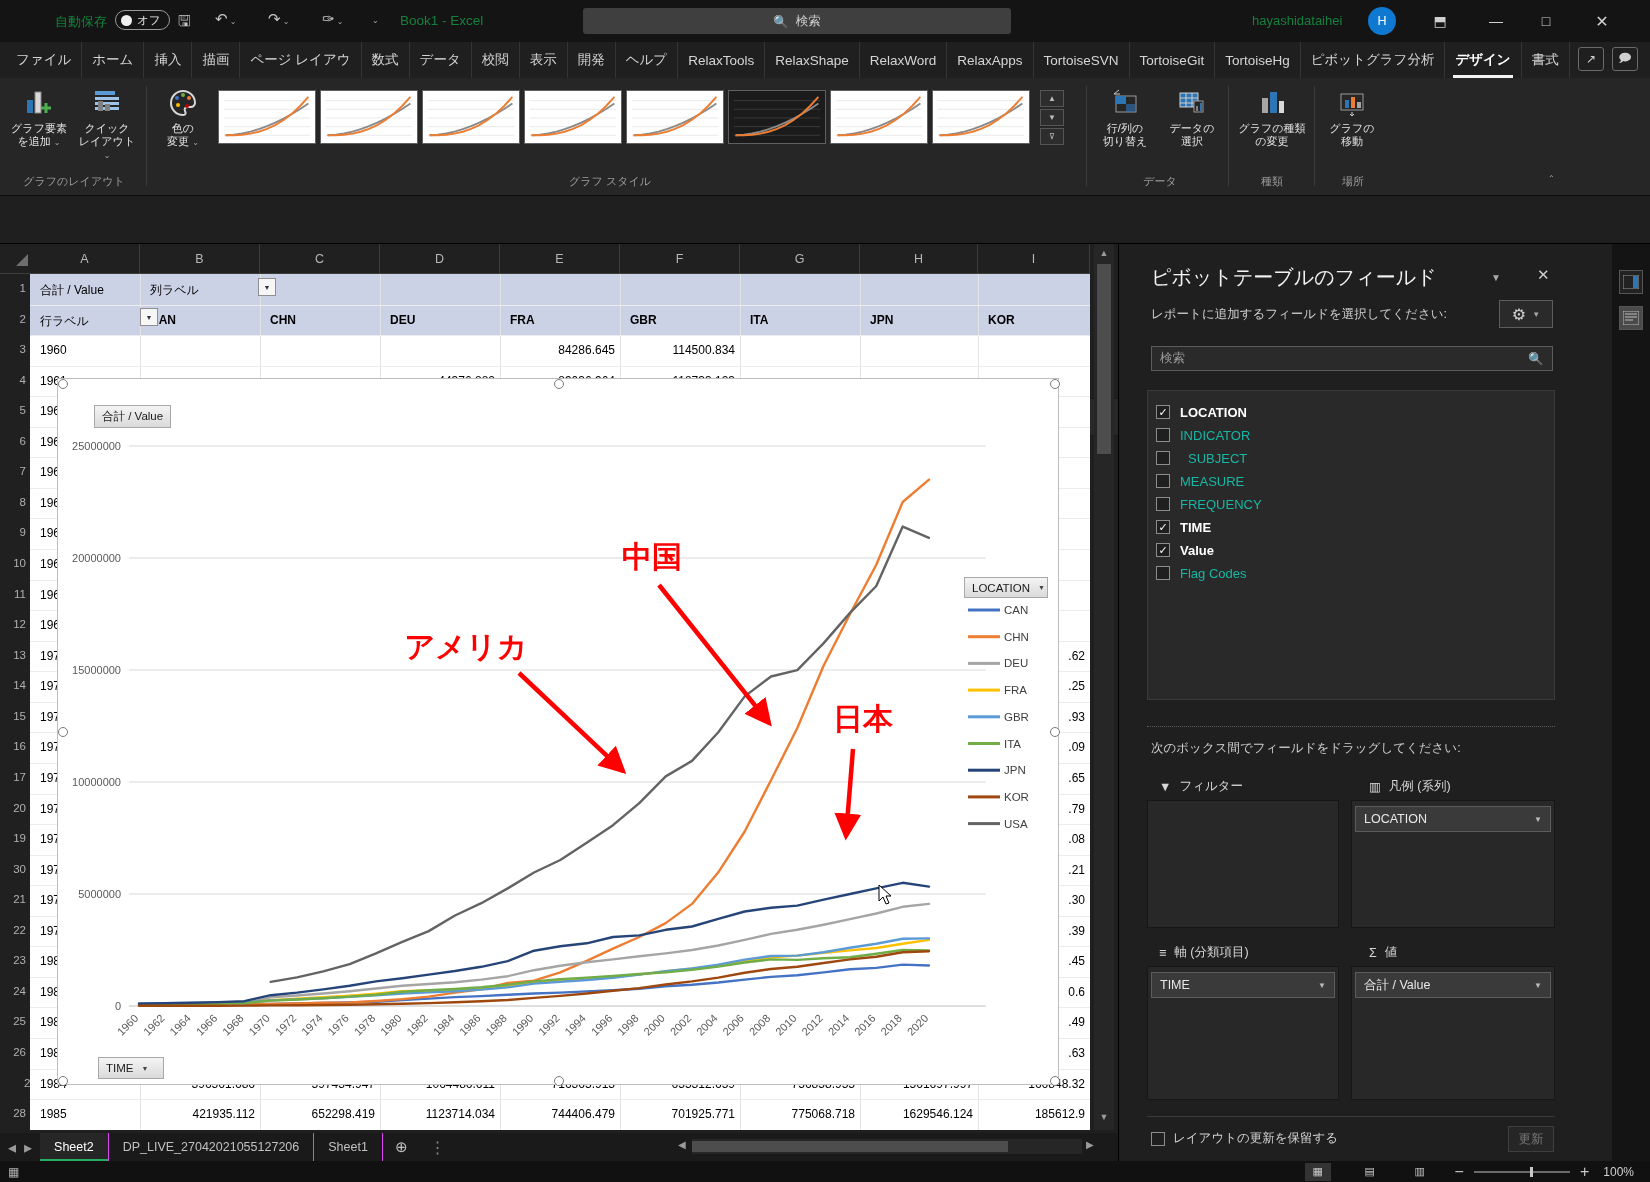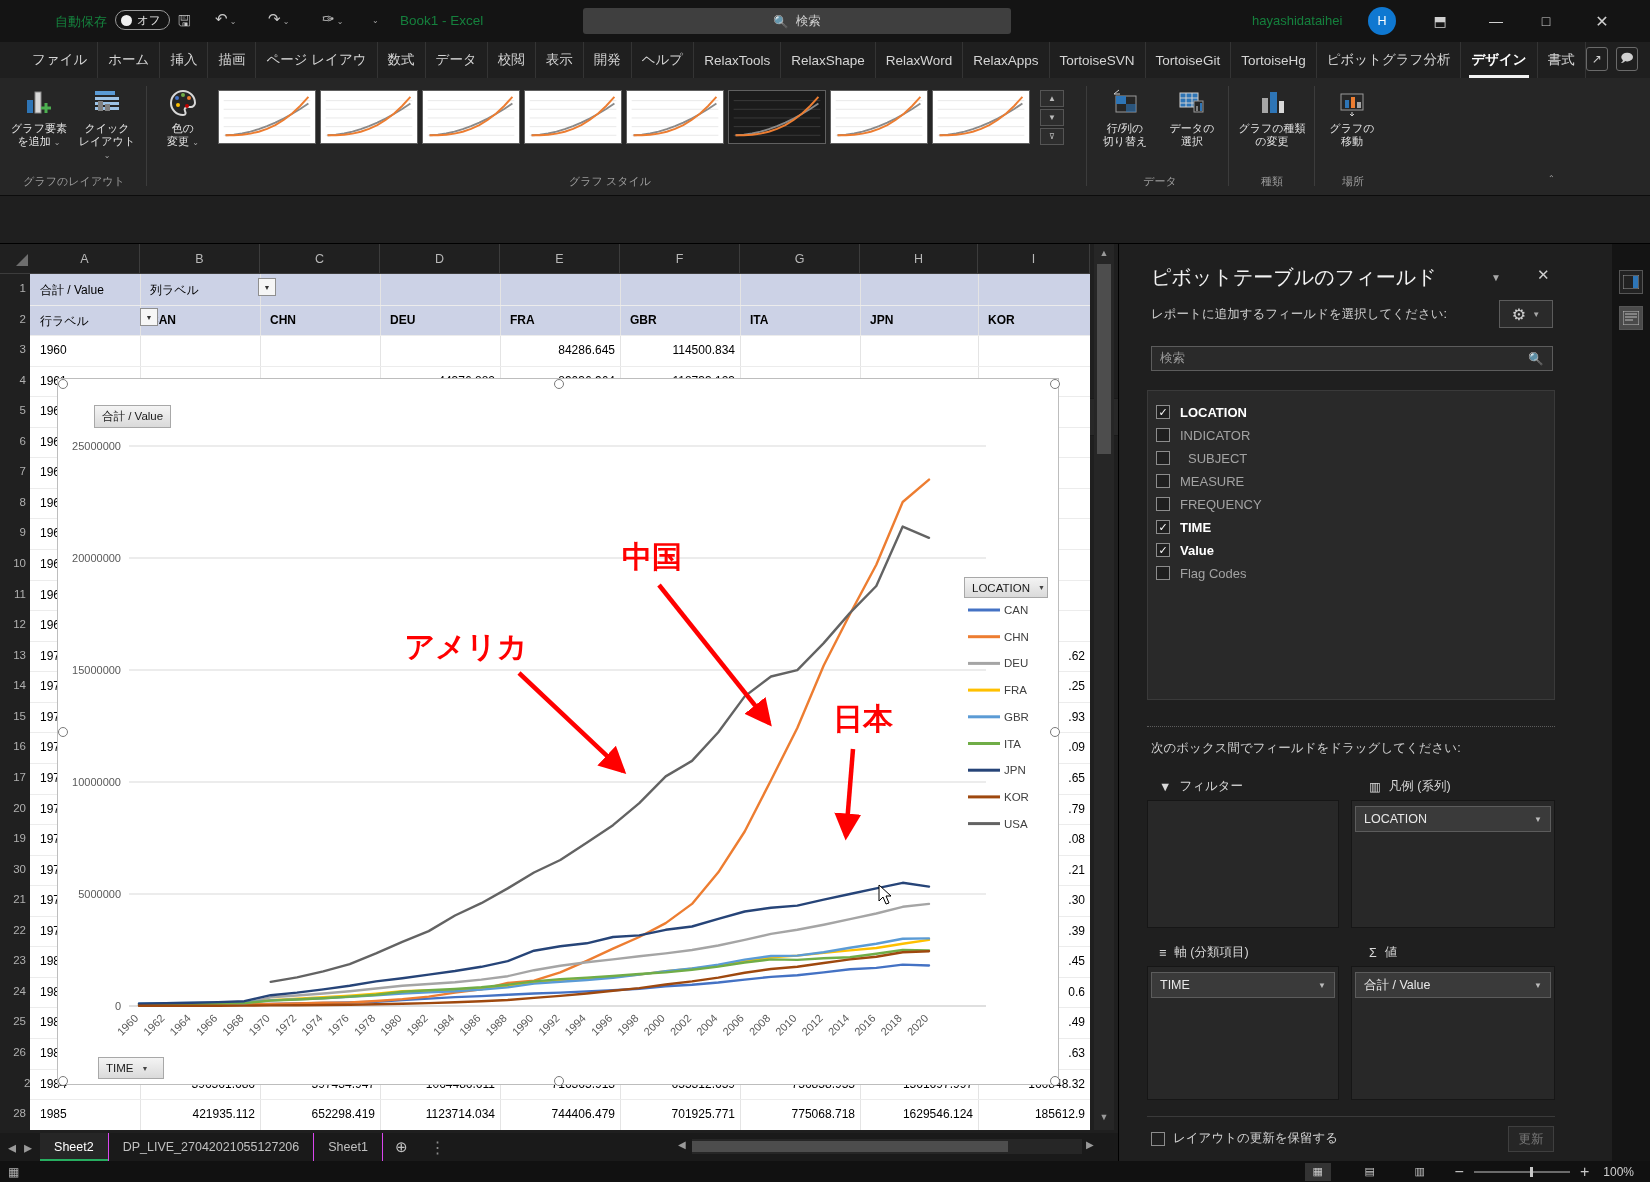--- a/index.html
+++ b/index.html
@@ -16,21 +16,21 @@
   .pill .dot { width:11px; height:11px; border-radius:50%; background:#f0f0f0; }
   .qat { color:#c8c8c8; font-size:15px; }
   .chev { font-size:8px; color:#a8a8a8; }
   #searchbox { background:#3f3f3f; border-radius:3px; height:26px; display:flex; align-items:center;
                justify-content:center; gap:7px; color:#cfcfcf; font-size:12.5px; }
   #avatar { width:28px; height:28px; border-radius:50%; background:#0f78d1; color:#fff; font-size:12.5px;
             display:flex; align-items:center; justify-content:center; }
   .winbtn { color:#d0d0d0; font-size:14px; width:44px; height:42px; display:flex; align-items:center; justify-content:center; }
 
   
-  #tabstrip { left:0; top:42px; width:1650px; height:36px; background:#1f1f1f; display:flex; align-items:stretch; padding-left:22px; }
+  #tabstrip { left:0; top:42px; width:1650px; height:36px; background:#1f1f1f; display:flex; align-items:stretch; padding-left:6px; }
   .rtab { display:flex; align-items:center; padding:0 10px; font-size:13.5px; color:#d5d5d5; white-space:nowrap;
           border-right:1px solid #343434; position:relative; }
   .rtab.active { color:#ffffff; font-weight:bold; }
   .rtab.active::after { content:""; position:absolute; left:8px; right:8px; bottom:0; height:3px; background:#f2f2f2; }
   .topicon { width:26px; height:24px; border:1px solid #6a6a6a; border-radius:3px; display:flex; align-items:center;
              justify-content:center; color:#d0d0d0; font-size:12px; }
 
   
   #ribbon { left:0; top:78px; width:1650px; height:118px; background:#262626; border-bottom:1px solid #0c0c0c; }
   .bigbtn { display:flex; flex-direction:column; align-items:center; justify-content:flex-start; gap:4px;
@@ -91,21 +91,21 @@
   
   #panel { left:1118px; top:244px; width:494px; height:917px; background:#1f1f1f; border-left:1px solid #000; }
   #panel-title { font-size:20px; color:#f2f2f2; }
   .pnl-sub { font-size:12.5px; color:#cfcfcf; }
   #pane-search { position:absolute; left:32px; top:102px; width:402px; height:25px; background:#2a2a2a;
                  border:1px solid #5c5c5c; display:flex; align-items:center; padding:0 8px; color:#9a9a9a; font-size:12.5px; }
   #fieldlist { position:absolute; left:28px; top:146px; width:408px; height:310px; background:#292929; border:1px solid #3a3a3a; }
   .fld { position:absolute; left:8px; display:flex; align-items:center; gap:10px; height:22px; }
   .cb { width:14px; height:14px; border:1px solid #8c8c8c; background:#1f1f1f; color:#fff; font-size:11px;
         display:flex; align-items:center; justify-content:center; line-height:1; }
-  .fld .lbl { font-size:13px; color:#a3a3a3; }
+  .fld .lbl { font-size:13px; color:#14b8a6; }
   .fld.on .lbl { font-weight:bold; color:#fff; }
   .dotted { position:absolute; left:28px; width:408px; border-top:1px dotted #5c5c5c; }
   .areahdr { position:absolute; font-size:12.5px; color:#d8d8d8; display:flex; align-items:center; gap:8px; }
   .areabox { position:absolute; background:#282828; border:1px solid #161616; }
   .chip { position:absolute; height:26px; background:#3a3a3a; border:1px solid #5c5c5c; display:flex;
           align-items:center; justify-content:space-between; padding:0 8px; font-size:12.5px; color:#e8e8e8; }
   .chip .dd { font-size:8px; color:#bbb; }
   #updatebtn { position:absolute; right:58px; top:882px; width:46px; height:26px; border:1px solid #3f3f3f;
                color:#787878; font-size:12.5px; display:flex; align-items:center; justify-content:center; background:#262626; }
   #iconstrip { left:1612px; top:244px; width:38px; height:917px; background:#141414; }

